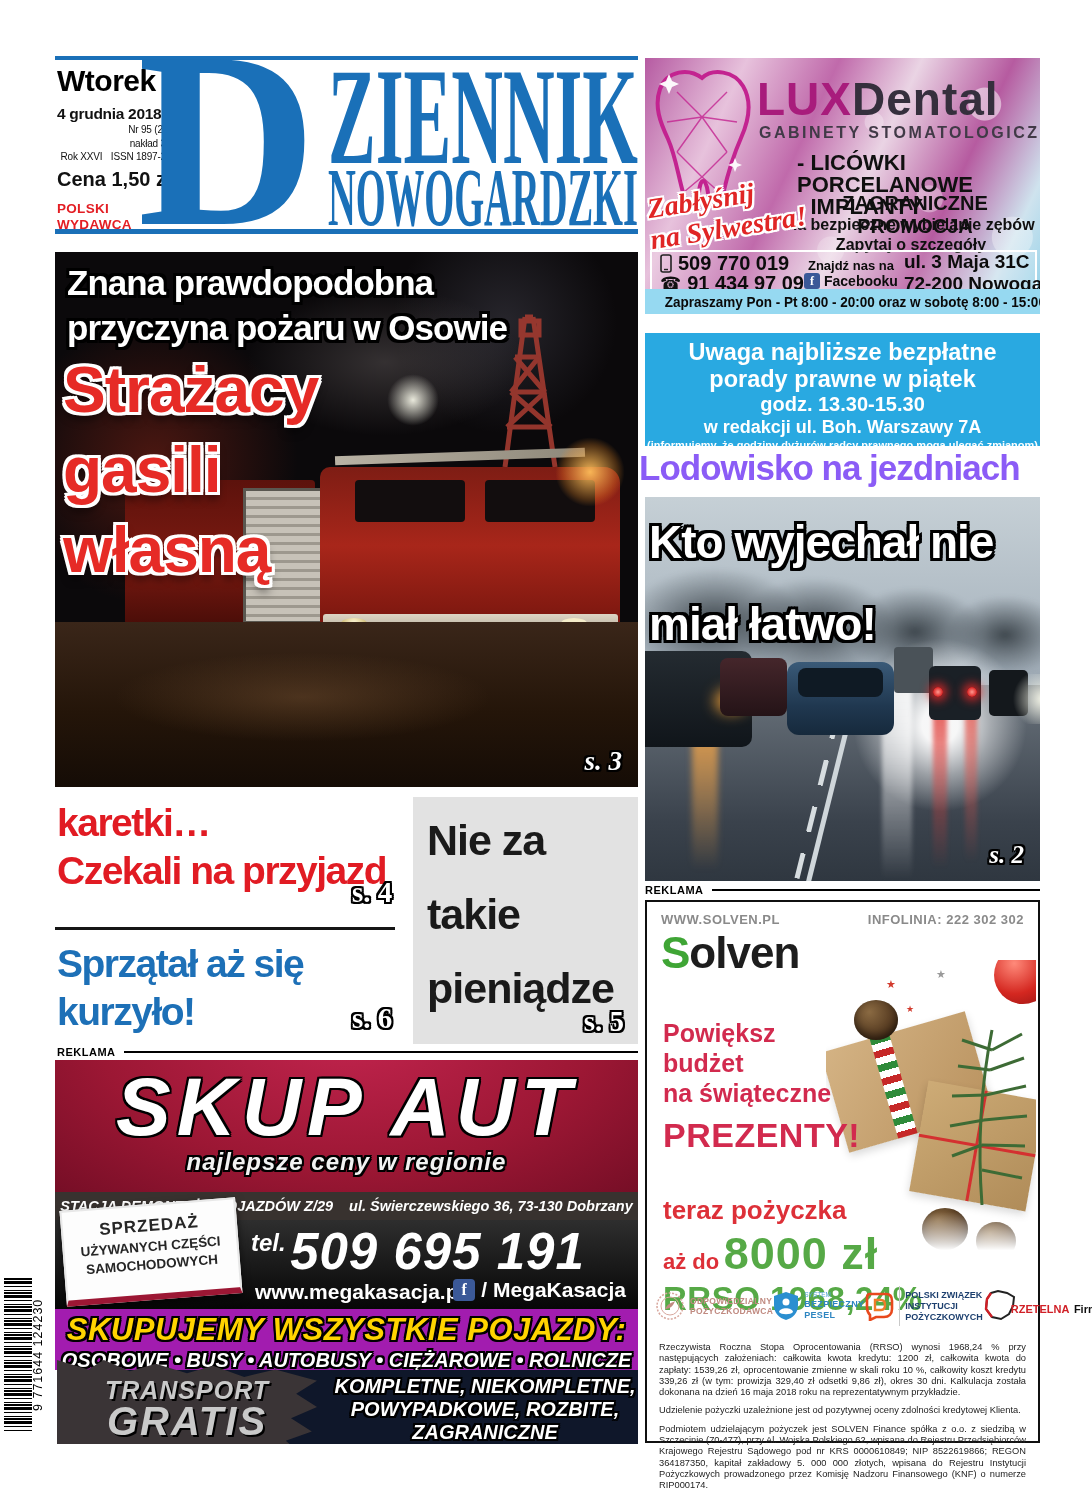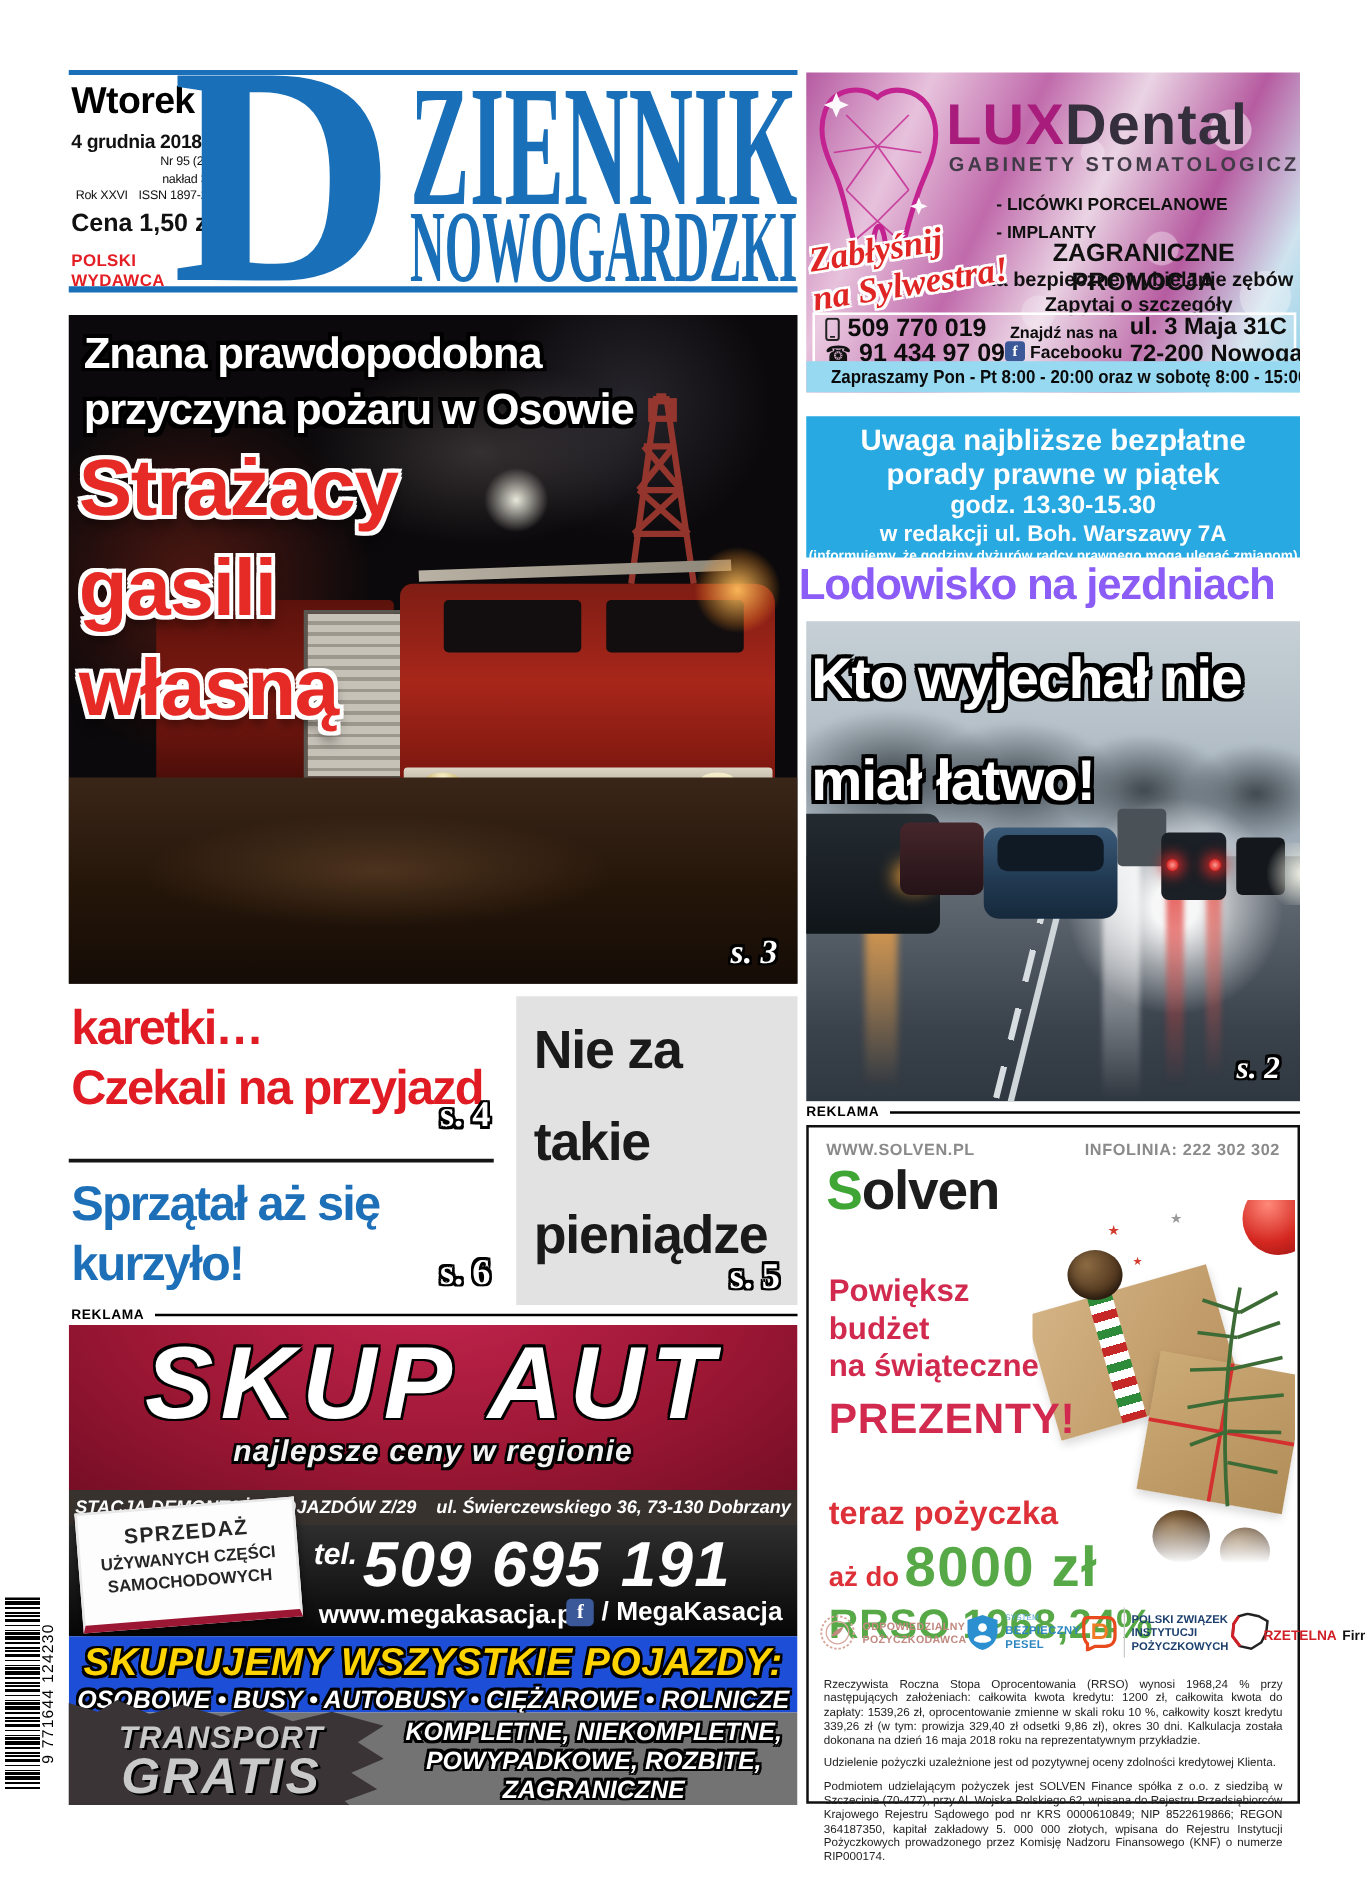--- a/index.html
+++ b/index.html
@@ -91,24 +91,24 @@
       box-shadow:0 4px 8px rgba(0,0,0,.6);text-align:center;padding-top:10px;box-sizing:border-box;}
   .sk-card .c1{font-size:17px;font-weight:900;color:#262626;letter-spacing:1px;}
   .sk-card .c2{font-size:13.5px;font-weight:bold;color:#262626;margin-top:3px;}
   .sk-tel{position:absolute;left:196px;top:2px;color:#fff;white-space:nowrap;}
   .sk-tel .tl{font-size:24px;font-weight:900;font-style:italic;vertical-align:18px;}
   .sk-tel .tn{font-size:51px;font-weight:900;font-style:italic;letter-spacing:1px;}
   .sk-web{position:absolute;left:200px;top:60px;color:#fff;font-size:21px;font-weight:bold;}
   .sk-fb{position:absolute;right:12px;top:58px;color:#fff;font-size:21px;font-weight:bold;display:flex;gap:6px;align-items:center;}
   .fbic{display:inline-block;width:22px;height:22px;background:#3b5998;color:#fff;border-radius:4px;
       text-align:center;line-height:22px;font-weight:bold;font-size:16px;font-family:"Liberation Serif",serif;}
-  .sk-band{position:absolute;left:0;top:249px;width:100%;height:61px;background:#1d4ed8;}
+  .sk-band{position:absolute;left:0;top:249px;width:100%;height:61px;background:#a21caf;}
   .sk-buy1{margin-top:3px;font-size:31px;font-weight:900;font-style:italic;color:#ffd400;letter-spacing:.5px;}
   .sk-buy2{font-size:20px;font-weight:900;font-style:italic;color:#fff;margin-top:1px;}
-  .sk-bottom{position:absolute;left:0;top:310px;width:100%;height:74px;background:#737373;}
+  .sk-bottom{position:absolute;left:10px;top:310px;width:100%;height:74px;background:#0f172a;}
   .sk-burst{position:absolute;left:-8px;top:-10px;width:260px;height:94px;background:#3a3436;
       clip-path:polygon(0 0,12% 10%,18% 0,28% 12%,38% 4%,50% 14%,60% 6%,72% 18%,84% 10%,100% 22%,92% 36%,100% 50%,90% 62%,98% 76%,88% 86%,94% 100%,0 100%);
       text-align:center;color:#c9c9c9;}
   .sk-tr1{margin-top:16px;font-size:25px;font-weight:900;font-style:italic;letter-spacing:1px;
       text-shadow:2px 2px 0 #000;}
   .sk-tr2{font-size:40px;font-weight:900;font-style:italic;margin-top:-6px;letter-spacing:2px;
       text-shadow:2px 2px 0 #000;}
   .sk-cond{position:absolute;right:8px;top:5px;width:310px;text-align:center;color:#fff;
       font-size:20px;font-weight:900;font-style:italic;line-height:23px;}
 
@@ -126,21 +126,21 @@
         radial-gradient(circle at 72% 55%,rgba(255,255,255,.35) 0 13px,transparent 14px),
         radial-gradient(circle at 93% 70%,rgba(255,255,255,.32) 0 20px,transparent 21px),
         radial-gradient(circle at 58% 25%,rgba(255,255,255,.28) 0 9px,transparent 10px),
         radial-gradient(circle at 47% 75%,rgba(255,255,255,.22) 0 13px,transparent 14px),
         linear-gradient(115deg,#b65ba2 0%,#e7c2dc 20%,#c06aab 38%,#ead4e4 54%,#b65ba0 72%,#cfe3ee 88%,#8fd0e8 100%);}
   #lux-tooth{left:2px;top:4px;}
   #lux-brand{left:112px;top:14px;font-size:46px;letter-spacing:1px;white-space:nowrap;}
   #lux-brand .lx{color:#a81c7c;font-weight:900;}
   #lux-brand .dn{color:#352f3d;font-weight:600;}
   #lux-tag{left:114px;top:66px;font-size:16px;font-weight:600;color:#413a47;letter-spacing:2.5px;white-space:nowrap;}
-  #lux-serv{left:152px;top:94px;font-size:14px;font-weight:900;color:#101010;line-height:22px;}
+  #lux-serv{left:152px;top:94px;font-size:22px;font-weight:900;color:#101010;line-height:22px;}
   #lux-pt{left:150px;top:134px;width:240px;font-size:20px;font-weight:900;color:#101010;}
   #lux-ps{left:140px;top:158px;width:252px;font-size:16px;font-weight:bold;color:#101010;}
   #lux-pc{left:140px;top:178px;width:252px;font-size:16px;font-weight:bold;color:#101010;}
   #lux-script{left:4px;top:122px;width:170px;transform:rotate(-9deg);
       font-family:"Liberation Serif",serif;font-style:italic;font-weight:900;color:#e02525;
       font-size:28px;line-height:31px;}
   #lux-script .s2{margin-left:-2px;}
   #lux-box{left:5px;top:192px;width:383px;height:42px;border:2.5px solid #fff;
       background:rgba(255,255,255,.16);display:flex;align-items:center;}
   .lux-ph{font-size:20px;font-weight:900;color:#0c0c0c;line-height:20px;white-space:nowrap;}

